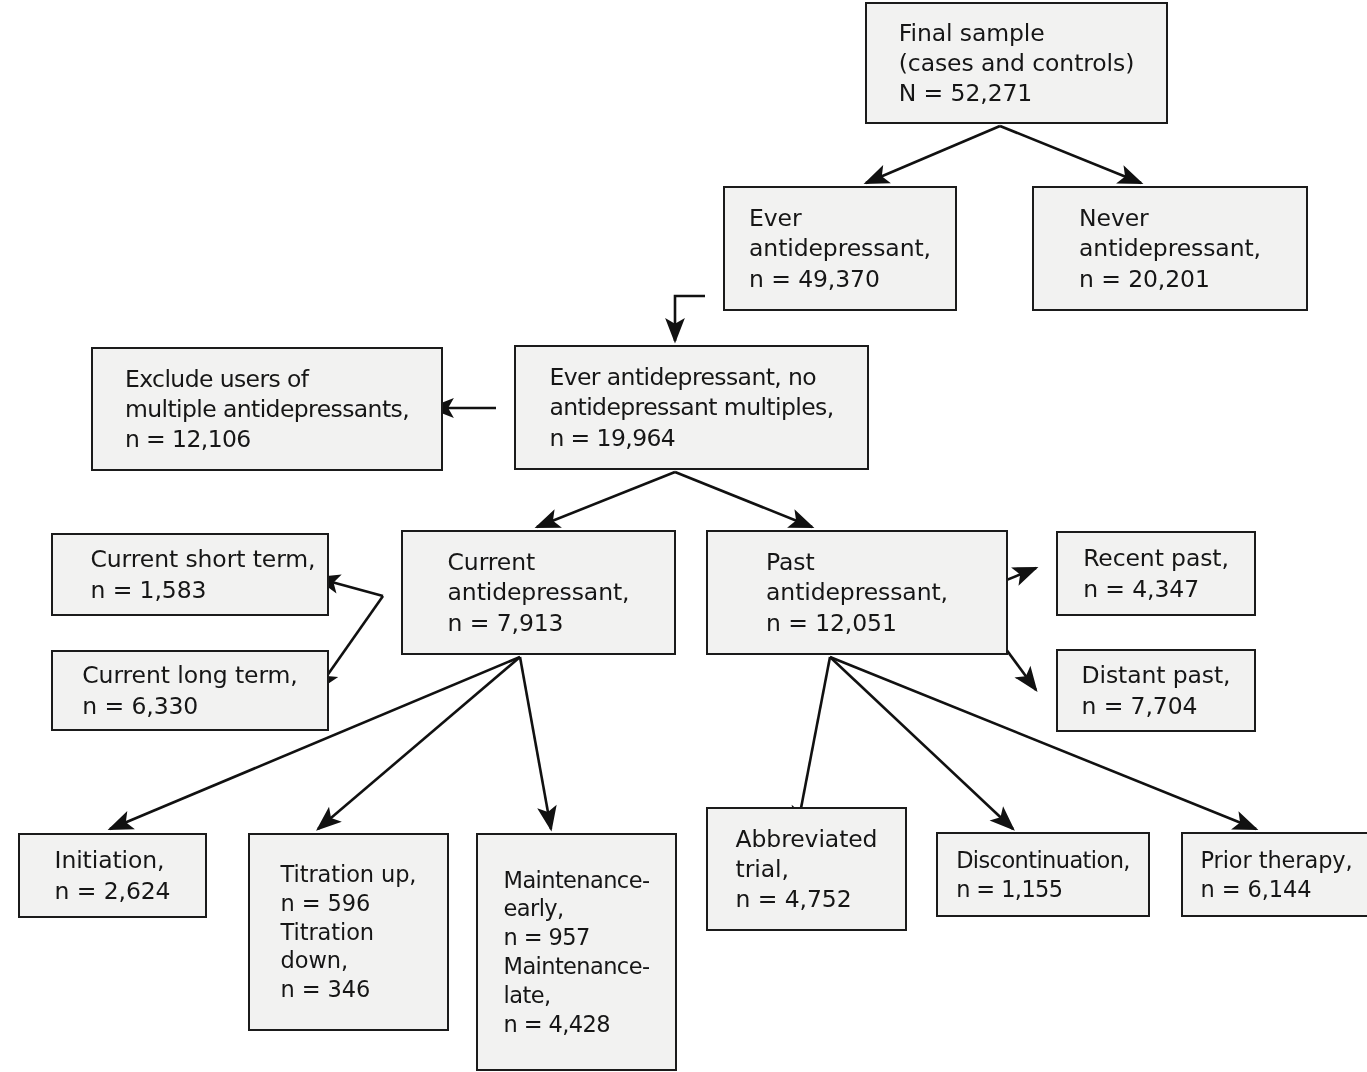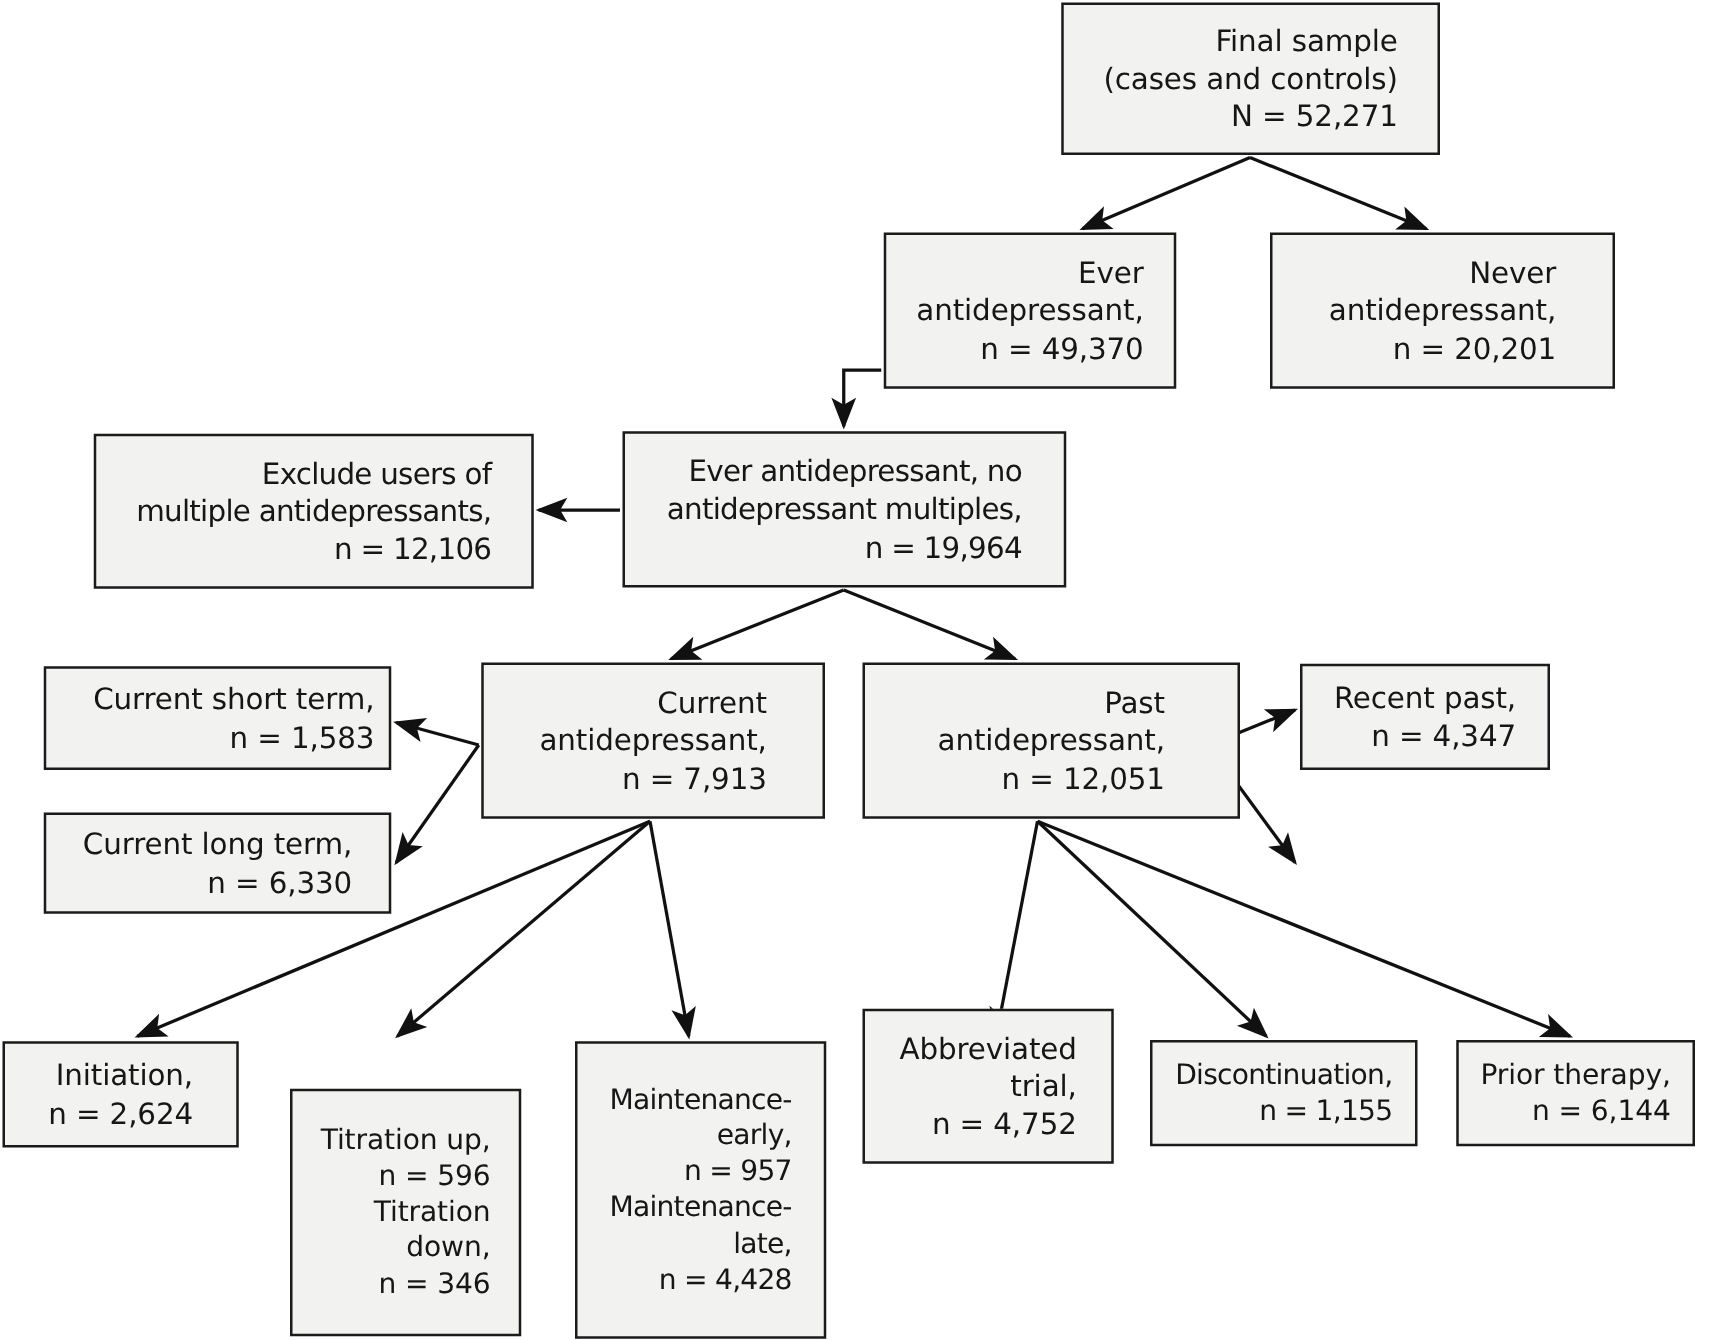--- a/index.html
+++ b/index.html
@@ -24,28 +24,29 @@
     pointer-events: none;
   }
   .node {
     position: absolute;
     box-sizing: border-box;
     background: #f2f2f1;
     border: 2.5px solid #1b1b1b;
     display: flex;
     align-items: center;
     justify-content: center;
-    text-align: right;
+    text-align: left;
     color: #161616;
     font-size: 23.5px;
     line-height: 1.28;
     letter-spacing: -0.1px;
     white-space: pre-line;
     padding: 2px 4px;
     z-index: 2;
+    margin-left: 16px;
   }
   .node.small { font-size: 22.5px; }
   .node.tight { letter-spacing: -0.6px; }
 </style>
 </head>
 <body>
 
 <div id="canvas">
 
   <svg id="arrow-layer" width="1367" height="1072" viewBox="0 0 1367 1072" xmlns="http://www.w3.org/2000/svg">
@@ -102,23 +103,25 @@
   <div class="node" style="left: 35px; top: 650px; width: 278px; height: 81px;">Current long term,
 n = 6,330</div>
   <div class="node" style="left: 385px; top: 530px; width: 275px; height: 125px;">Current
 antidepressant,
 n = 7,913</div>
   <div class="node" style="left: 690px; top: 530px; width: 302px; height: 125px;">Past
 antidepressant,
 n = 12,051</div>
   <div class="node" style="left: 1040px; top: 531px; width: 200px; height: 85px;">Recent past,
 n = 4,347</div>
+  <div class="node" style="left: 1040px; top: 649px; width: 200px; height: 83px;">Distant past,
+n = 7,704</div>
   <div class="node" style="left: 2px; top: 833px; width: 189px; height: 85px;">Initiation,
 n = 2,624</div>
-  <div class="node small" style="left: 232px; top: 871px; width: 185px; height: 198px;">Titration up,
+  <div class="node small" style="left: 232px; top: 833px; width: 201px; height: 198px;">Titration up,
 n = 596
 Titration
 down,
 n = 346</div>
   <div class="node small tight" style="left: 460px; top: 833px; width: 201px; height: 238px;">Maintenance-
 early,
 n = 957
 Maintenance-
 late,
 n = 4,428</div>

